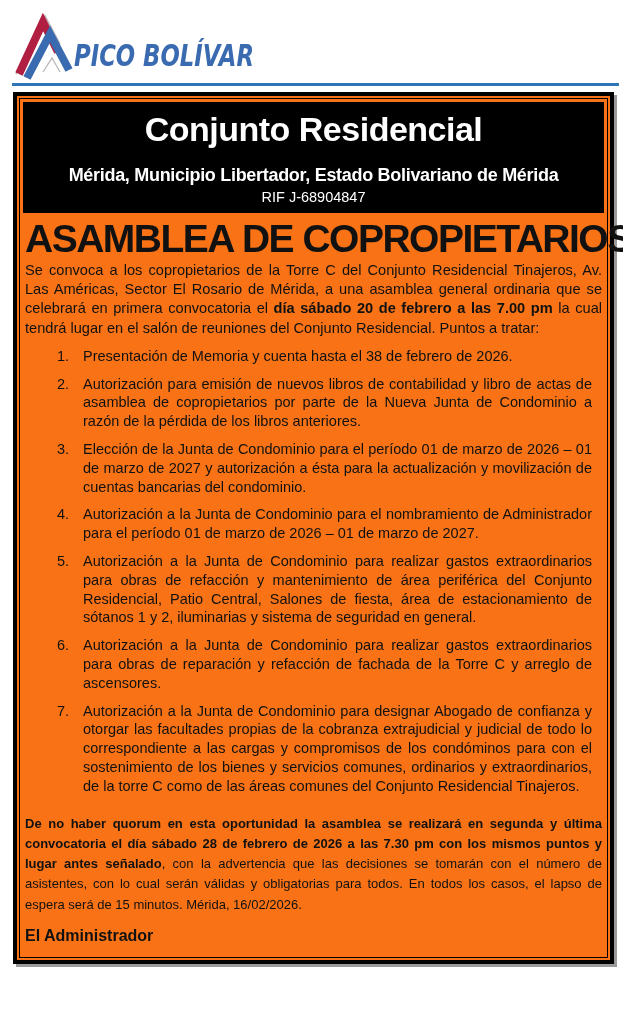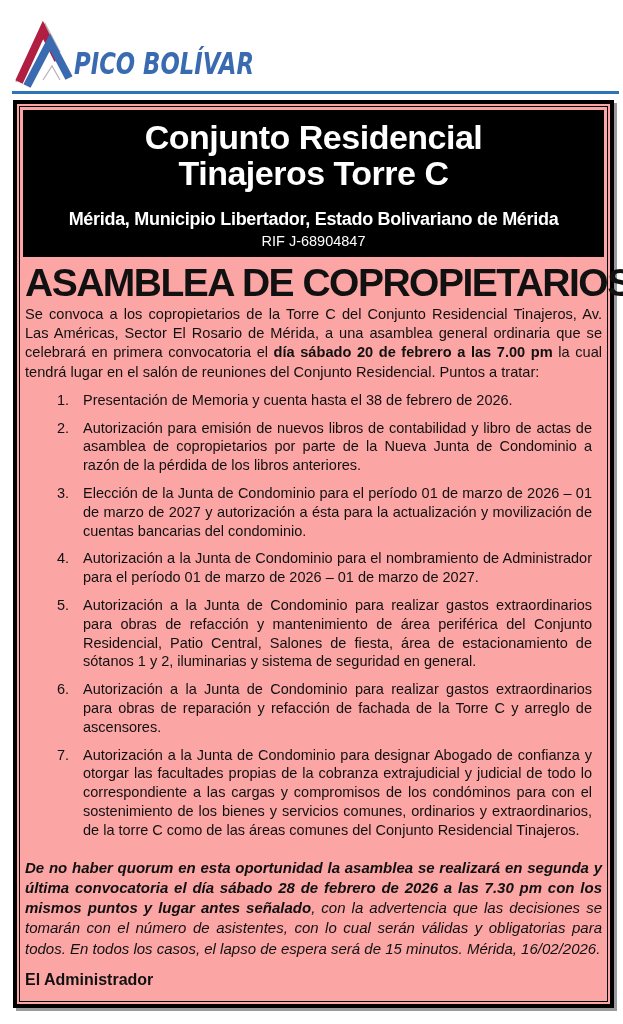--- a/index.html
+++ b/index.html
@@ -8,35 +8,35 @@
     width: 623px;
     height: 1024px;
     overflow: hidden;
     background: #ffffff;
     font-family: "Liberation Sans", sans-serif;
     color: #111111;
   }
   .page { width: 623px; height: 1024px; position: relative; }
 
   
-  .masthead { padding: 16px 0 0 12px; height: 72px; }
+  .masthead { padding: 8px 0 0 12px; height: 72px; }
   .masthead svg { display: block; }
 
   .blue-rule {
     height: 3px;
     background: #2E75B6;
     margin: 3px 4px 0 12px;
   }
 
   
   .ad-frame {
     margin: 6px 9px 0 13px;
     border: 4px solid #000000;
     box-shadow: 3px 3px 0 #9a9a9a;
-    background: #fca5a5;
+    background: #f97316;
   }
   .ad-inner {
     border: 1.5px solid #000000;
     margin: 2px;
     padding: 3px 3px 6px 3px;
   }
 
   
   .blackbox {
     background: #000000;
@@ -94,25 +94,24 @@
   }
   .agenda-num {
     flex: 0 0 26px;
   }
   .agenda-text {
     flex: 1;
     text-align: justify;
   }
 
   .closing {
-    font-size: 15px;
+    font-size: 13px;
     line-height: 20.3px;
     text-align: justify;
     margin-top: 18px;
-    font-style: italic;
   }
 
   .signature {
     text-align: left;
     font-weight: bold;
     font-size: 16px;
     margin: 12px 0 6px 0;
   }
 </style>
 </head>
@@ -135,21 +134,20 @@
     </svg>
   </div>
 
   <div class="blue-rule"></div>
 
   <div class="ad-frame">
     <div class="ad-inner">
 
       <div class="blackbox">
         <div class="bb-title">Conjunto Residencial</div>
-        <div class="bb-title">Tinajeros Torre C</div>
         <div class="bb-location">Mérida, Municipio Libertador, Estado Bolivariano de Mérida</div>
         <div class="bb-rif">RIF J-68904847</div>
       </div>
 
       <div class="notice-body">
 
         <div class="main-title">ASAMBLEA DE COPROPIETARIOS</div>
 
         <div class="intro"><span>Se convoca a los copropietarios de la Torre C del Conjunto Residencial Tinajeros, Av. Las Américas, Sector El Rosario de Mérida, a una asamblea general ordinaria que se celebrará en primera convocatoria el </span><b>día sábado 20 de febrero a las 7.00 pm</b><span> la cual tendrá lugar en el salón de reuniones del Conjunto Residencial.  Puntos a tratar:</span></div>
 

